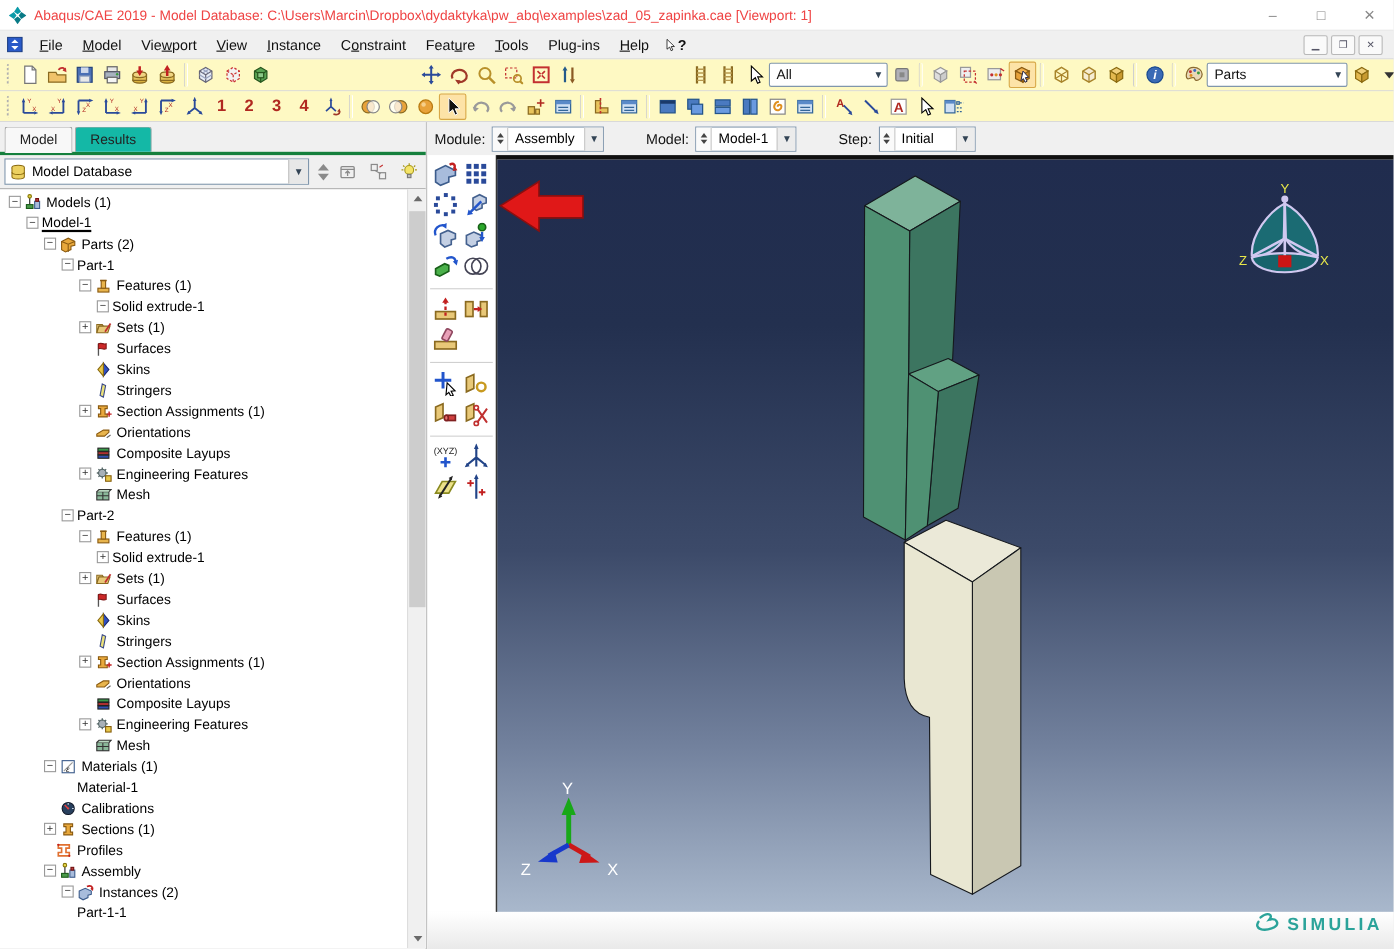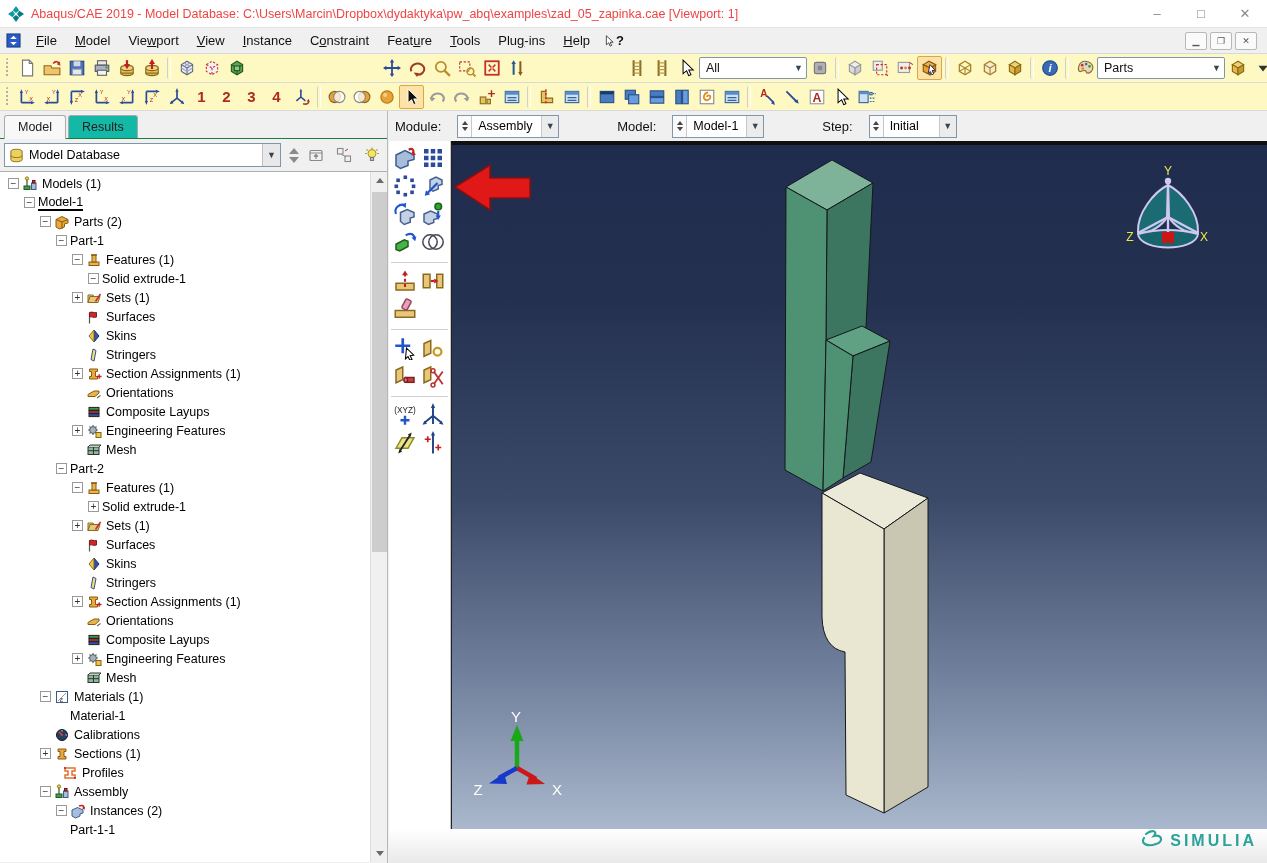--- a/index.html
+++ b/index.html
@@ -36,21 +36,21 @@
   .tb-item.combo{background:#fff;border:1px solid #8096ac;height:22px;justify-content:space-between;padding:0 3px 0 6px}
   .tb-item.combo .txt{display:inline;font-size:12.5px;color:#111}
   .tb-item.combo .chev{display:inline-block;font-size:9px;color:#345;padding-left:4px}
   .tb-item.pressed{background:#fde3a7;border:1px solid #d8a848}
 
   
   .leftpanel{position:absolute;left:0;top:111px;width:388px;height:752px;background:#f0f0f0;border-right:1px solid #b8b8b8}
   .tabs{height:27px;display:flex;align-items:flex-end;padding-left:4px;background:#f0f0f0}
   .tab{font-size:12.5px;padding:4px 13px;border:1px solid #aaa;border-bottom:none;border-radius:3px 3px 0 0;background:#14b8a6;color:#222;margin-right:2px}
   .tab.active{background:#f8f8f8;position:relative;top:1px;padding-bottom:5px}
-  .dbrow{height:33px;background:#f0f0f0;display:flex;align-items:center;padding:0 4px;border-top:1px solid #15803d}
+  .dbrow{height:33px;background:#f0f0f0;display:flex;align-items:center;padding:0 4px;border-top:3px solid #15803d}
   .dbcombo{width:282px;height:24px;background:#fff;border:1px solid #8096ac;display:flex;align-items:center;padding-left:4px}
   .dbcombo svg{width:15px;height:15px;margin-right:5px}
   .dbcombo .v{font-size:12.5px;flex:1}
   .dbcombo .chevbox{width:18px;height:22px;background:#e8e8e8;border-left:1px solid #c0c0c0;display:flex;align-items:center;justify-content:center;font-size:9px;color:#345}
   .dbbtn{width:22px;height:22px;margin-left:6px;display:flex;align-items:center;justify-content:center}
   .dbbtn svg{width:16px;height:16px}
   .spincol{display:flex;flex-direction:column;justify-content:center;margin-left:8px;gap:3px}
   .spincol .tri{width:0;height:0;border-left:5px solid transparent;border-right:5px solid transparent}
   .tri.up{border-bottom:6px solid #8a8a8a}.tri.dn{border-top:6px solid #8a8a8a}
 
@@ -62,21 +62,21 @@
   .ticon{flex:none;width:16px;height:16px;margin-right:4px}
   .tlabel.current{border-bottom:2px solid #000}
   .vsb{position:absolute;right:0;top:0;width:17px;height:100%;background:#f0f0f0;border-left:1px solid #ddd}
   .vsb .sbtn{position:absolute;left:0;width:17px;height:17px;display:flex;align-items:center;justify-content:center}
   .vsb .thumb{position:absolute;left:1px;width:15px;background:#cdcdcd;top:20px;height:360px}
   .sbtri{width:0;height:0;border-left:4px solid transparent;border-right:4px solid transparent}
   .sbtri.up{border-bottom:5px solid #6a6a6a}.sbtri.dn{border-top:5px solid #6a6a6a}
 
   
   .rightside{position:absolute;left:389px;top:111px;width:878px;height:752px}
-  .modulebar{height:30px;background:#f0f0f0;display:flex;align-items:center;padding-left:6px;gap:16px}
+  .modulebar{height:30px;background:#f0f0f0;display:flex;align-items:center;padding-left:6px;gap:6px}
   .mlabel{font-size:13px;color:#111}
   .mcombo{display:flex;align-items:center;height:23px;background:#fff;border:1px solid #8096ac}
   .mcombo .spin{width:14px;height:21px;border-right:1px solid #c8c8c8;display:flex;flex-direction:column;align-items:center;justify-content:center;gap:2px;background:#fafafa}
   .mcombo .spin i{width:0;height:0;border-left:3.5px solid transparent;border-right:3.5px solid transparent}
   .mcombo .spin i.u{border-bottom:4px solid #444}.mcombo .spin i.d{border-top:4px solid #444}
   .mcombo .val{font-size:12.5px;padding:0 6px;flex:1}
   .mcombo .chevbox{width:17px;height:21px;background:#ececec;border-left:1px solid #c8c8c8;display:flex;align-items:center;justify-content:center;font-size:9px;color:#345}
   .mgap{width:26px}
 
   .content{position:relative;height:688px}
@@ -1335,21 +1335,21 @@
     <span class="tlabel">Calibrations</span>
   </div>
           <div class="trow" style="padding-left:40px">
     <span class="exp">+</span>
 
     <svg class="ticon">
               <use href="#t-sections"></use>
             </svg>
     <span class="tlabel">Sections (1)</span>
   </div>
-          <div class="trow" style="padding-left:48px">
+          <div class="trow" style="padding-left:36px">
 
     <span class="spc"></span>
     <svg class="ticon">
               <use href="#t-profiles"></use>
             </svg>
     <span class="tlabel">Profiles</span>
   </div>
           <div class="trow" style="padding-left:40px">
     <span class="exp">−</span>
 

